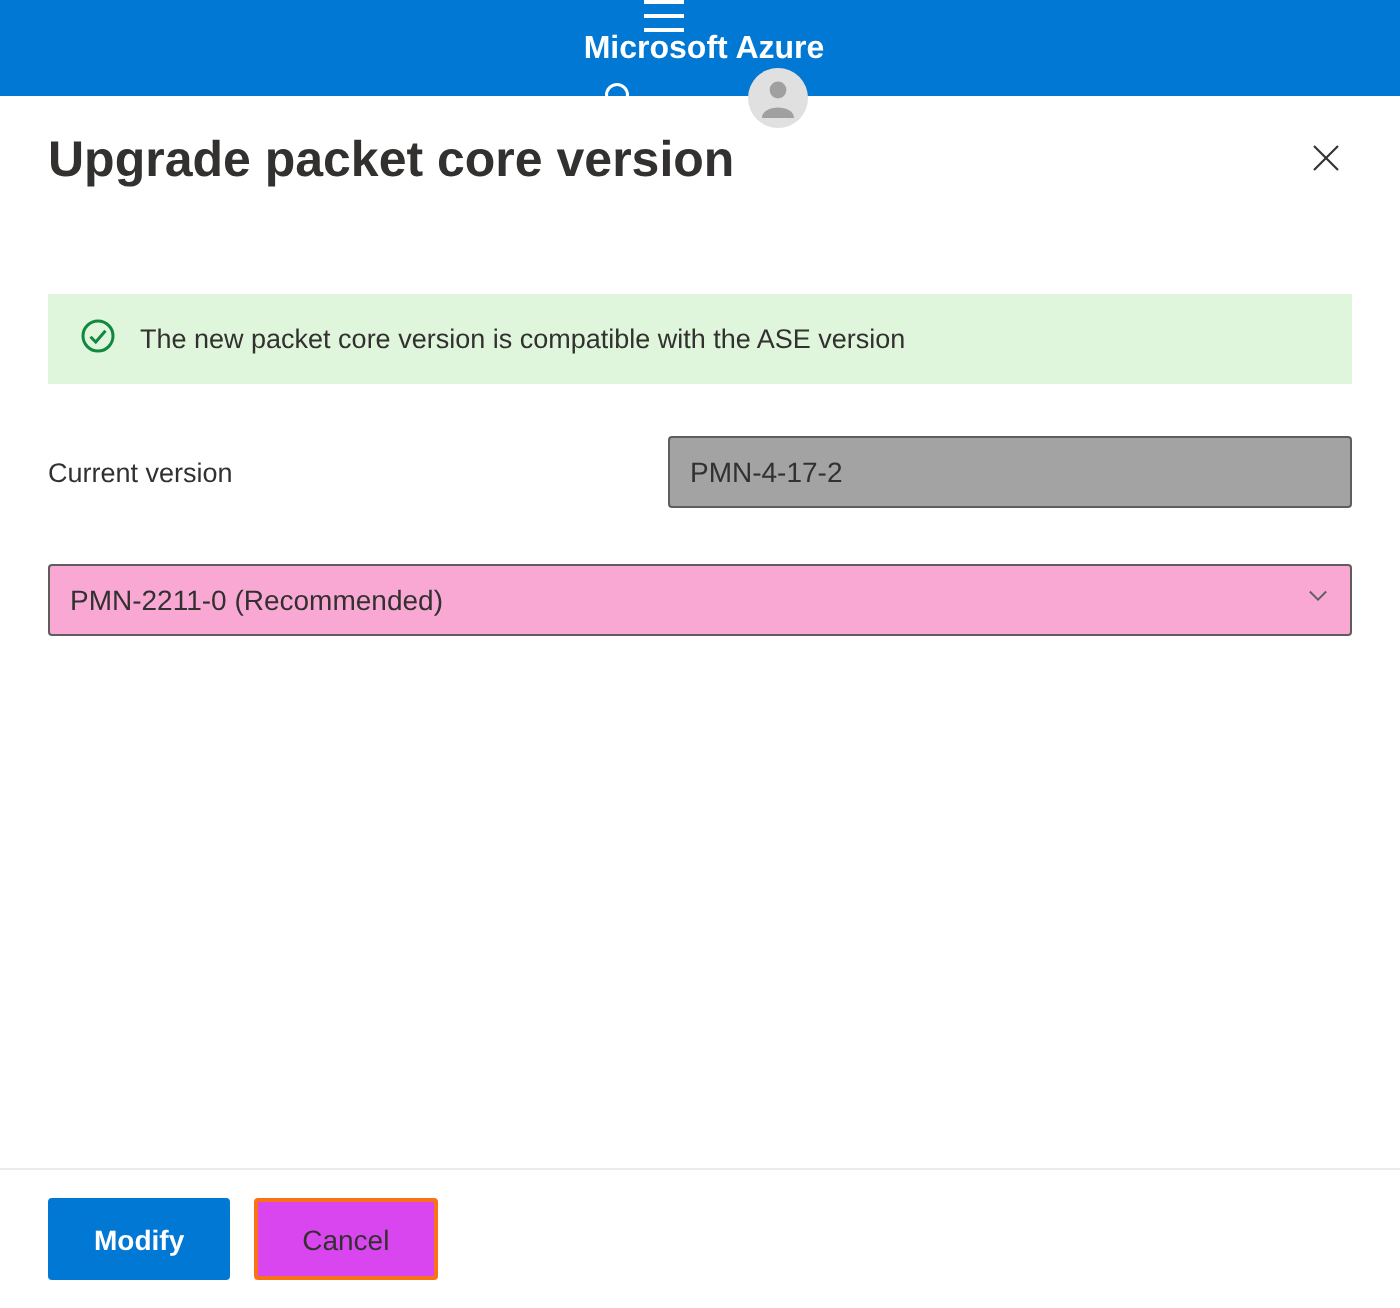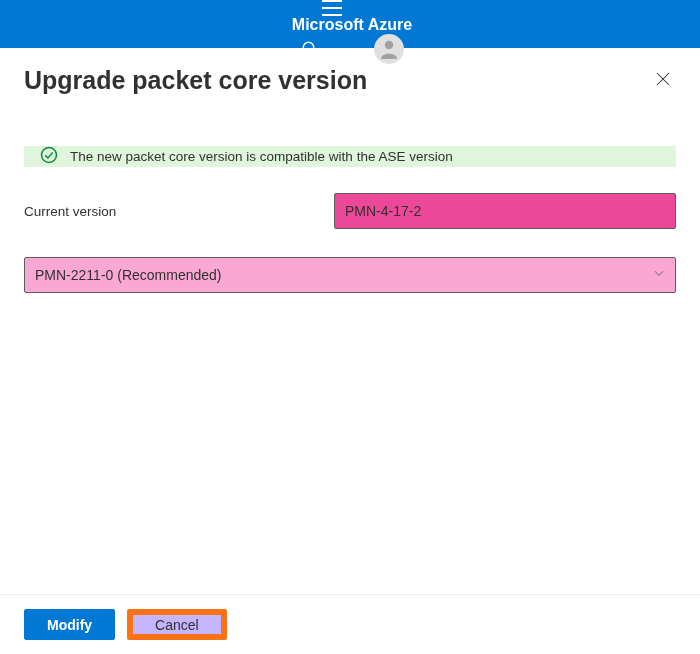--- a/index.html
+++ b/index.html
@@ -91,21 +91,21 @@
       padding: 4px;
       color: #323130;
     }
     .content {
       padding: 0 24px;
       flex: 1;
       overflow: auto;
     }
     .banner {
       background: #dff6dd;
-      padding: 0 16px;
+      padding: 12px 16px;
       display: flex;
       align-items: center;
       gap: 12px;
       margin-top: 36px;
       margin-bottom: 26px;
       color: #323130;
       font-size: 13.5px;
     }
     .banner-icon {
       color: #10893e;
@@ -130,21 +130,21 @@
       flex: 1;
     }
     .text-input {
       width: 100%;
       height: 36px;
       border: 1px solid #605e5c;
       border-radius: 2px;
       padding: 0 10px;
       font-size: 14px;
       color: #323130;
-      background: #ec4899;
+      background: #a3a3a3;
       font-family: inherit;
     }
     .select-wrap {
       position: relative;
       width: 100%;
     }
     .select-input {
       width: 100%;
       height: 36px;
       border: 1px solid #605e5c;
@@ -165,36 +165,36 @@
       pointer-events: none;
       color: #605e5c;
     }
     .footer {
       border-top: 1px solid #edebe9;
       padding: 14px 24px;
       display: flex;
       gap: 12px;
     }
     .btn {
-      height: 31px;
+      height: 41px;
       padding: 0 22px;
       font-size: 14px;
       font-weight: 600;
       border-radius: 2px;
       cursor: pointer;
       font-family: inherit;
     }
     .btn-primary {
       background: #0078d4;
       border: 1px solid #0078d4;
       color: #fff;
     }
     .btn-secondary {
-      background: #c4b5fd;
-      border: 6px solid #f97316;
+      background: #d946ef;
+      border: 2px solid #f97316;
       color: #323130;
       font-weight: 400;
     }
   </style>
 </head>
 <body>
 
 <div class="header">
   <div class="hamburger">
     <span></span>

